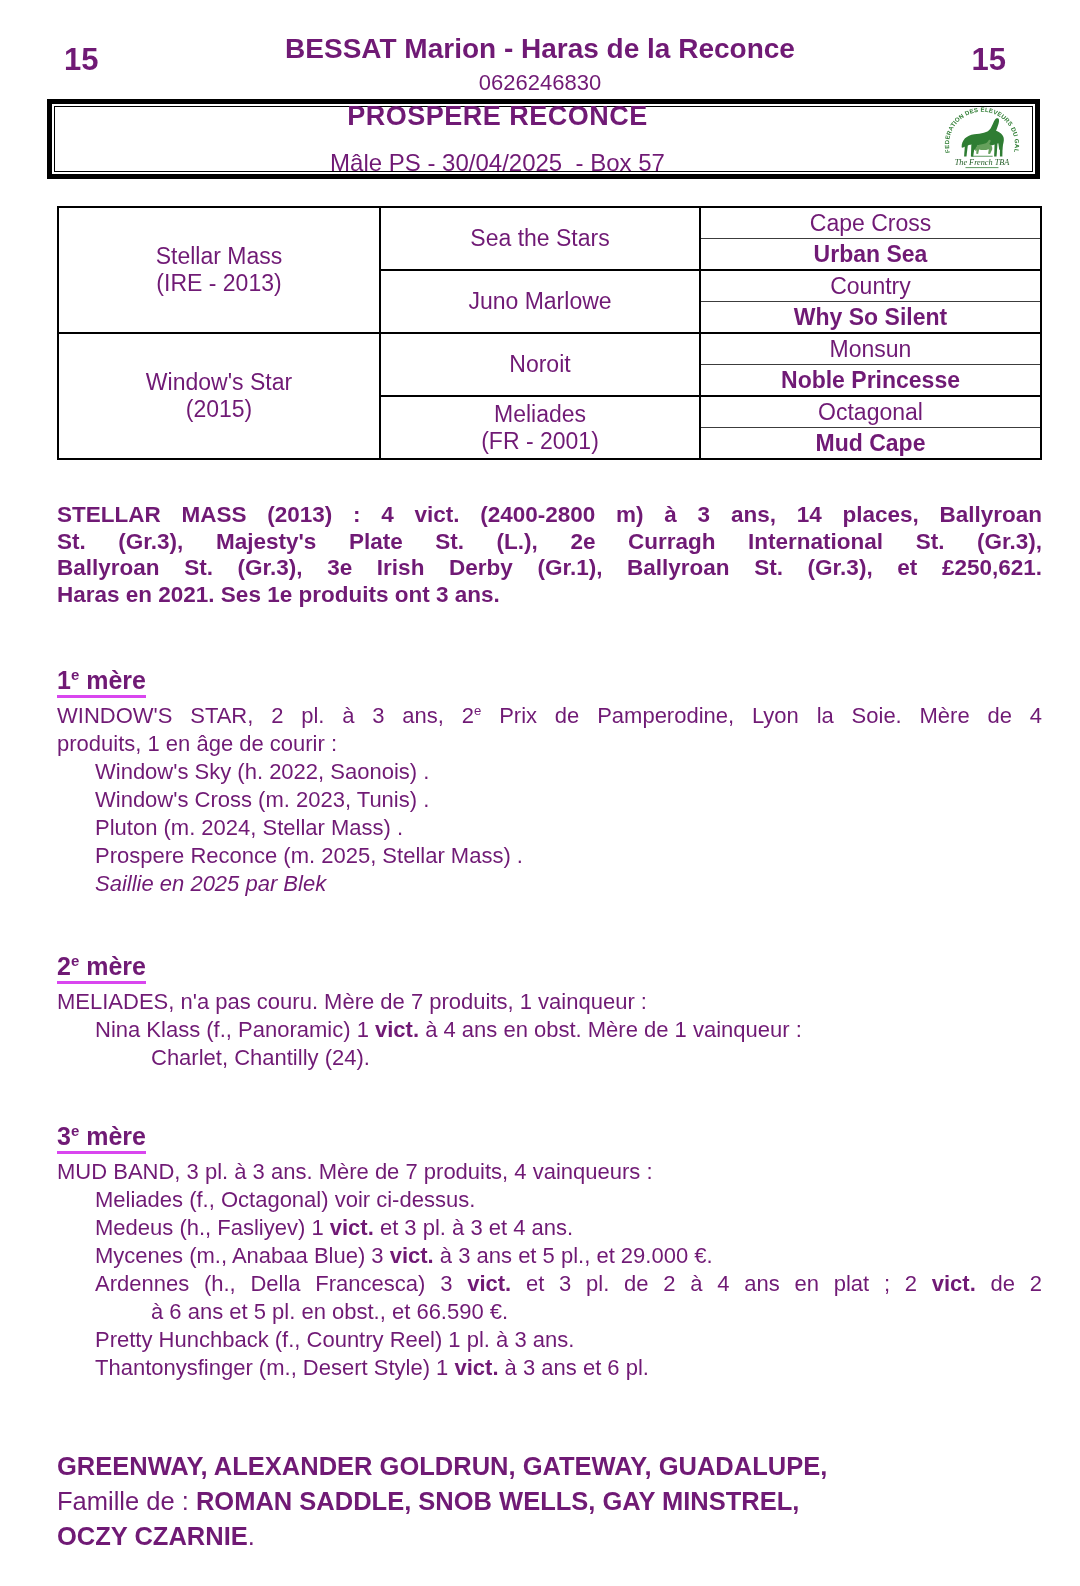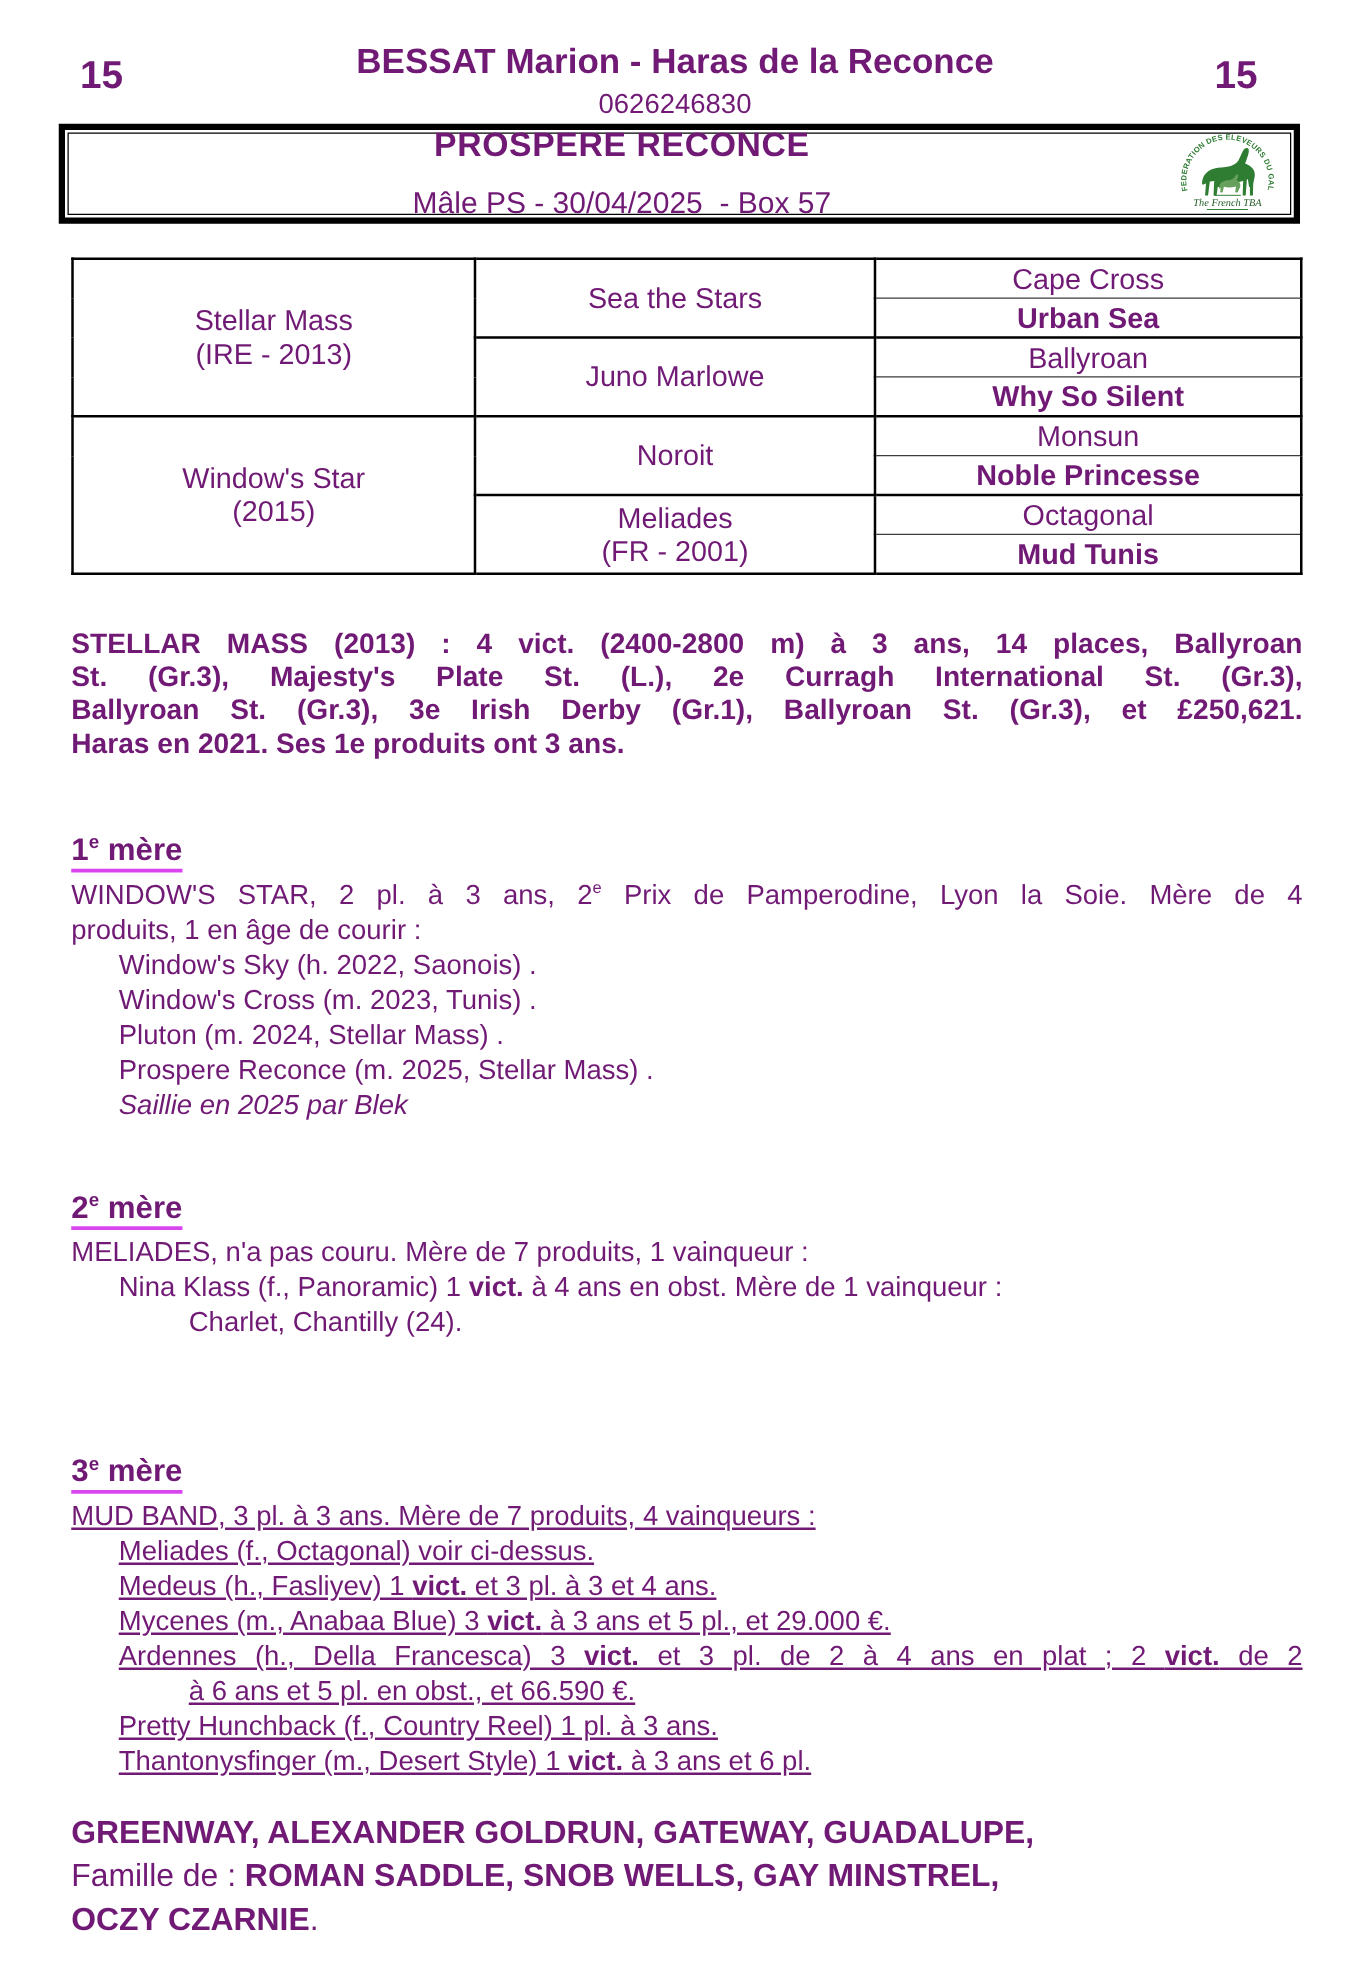--- a/index.html
+++ b/index.html
@@ -45,21 +45,21 @@
   .ind1{padding-left:38px;}
   .ind2{padding-left:64px;}
   .ind3{padding-left:94px;}
   .heading{margin-bottom:4px;}
   .heading .line{display:inline-block;font-size:25px;font-weight:bold;line-height:30px;
         border-bottom:3px solid #d946ef;padding-bottom:0px;}
   .sum{top:502px;font-weight:bold;}
   .sum .line{font-size:22.5px;line-height:26.5px;}
   .s1{top:665px;}
   .s2{top:951px;}
-  .s3{top:1162px;text-decoration:underline;}
+  .s3{top:1121px;}
   .fam{top:1449px;}
   .fam .line{font-size:25.5px;line-height:35px;}
 </style>
 </head>
 <body>
 
 <div class="page">
 
   <div class="pnum pnum-left">15</div>
   <div class="pnum pnum-right">15</div>
@@ -111,41 +111,41 @@
           <td class="c1" rowspan="4">Stellar Mass
 (IRE - 2013)</td>
           <td class="c2" rowspan="2">Sea the Stars</td>
           <td class="gg">Cape Cross</td>
         </tr>
         <tr class="b">
           <td class="gg">Urban Sea</td>
         </tr>
         <tr class="a">
           <td class="c2" rowspan="2">Juno Marlowe</td>
-          <td class="gg">Ballyroan</td>
+          <td class="gg">Country</td>
         </tr>
         <tr class="b">
           <td class="gg">Why So Silent</td>
         </tr>
         <tr class="a">
           <td class="c1" rowspan="4">Window's Star
 (2015)</td>
           <td class="c2" rowspan="2">Noroit</td>
           <td class="gg">Monsun</td>
         </tr>
         <tr class="b">
           <td class="gg">Noble Princesse</td>
         </tr>
         <tr class="a">
           <td class="c2" rowspan="2">Meliades
 (FR - 2001)</td>
           <td class="gg">Octagonal</td>
         </tr>
         <tr class="b">
-          <td class="gg">Mud Tunis</td>
+          <td class="gg">Mud Cape</td>
         </tr>
       </tbody>
     </table>
   </div>
 
   <div class="sec sum">
       <div class="line just"><span>STELLAR MASS (2013) : 4 vict. (2400-2800 m) à 3 ans, 14 places, Ballyroan</span></div>
       <div class="line just"><span>St. (Gr.3), Majesty's Plate St. (L.), 2e Curragh International St. (Gr.3),</span></div>
       <div class="line just"><span>Ballyroan St. (Gr.3), 3e Irish Derby (Gr.1), Ballyroan St. (Gr.3), et £250,621.</span></div>
       <div class="line"><span>Haras en 2021. Ses 1e produits ont 3 ans.</span></div>

